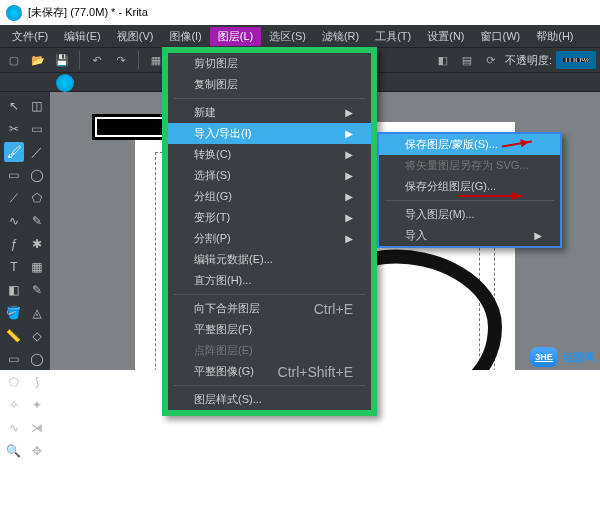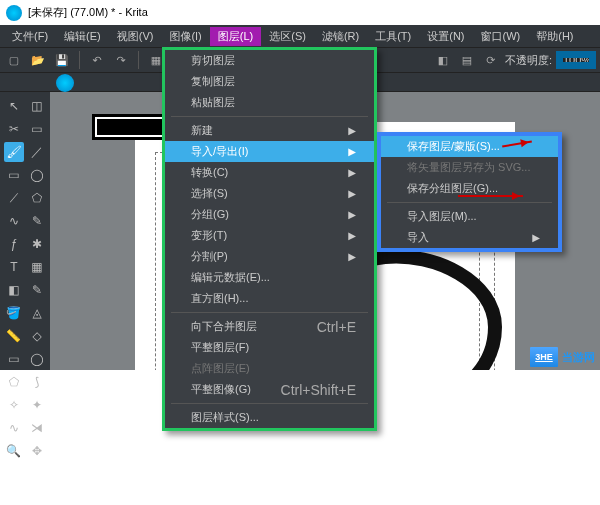--- a/index.html
+++ b/index.html
@@ -21,35 +21,35 @@
 .content { display:flex; height:calc(100% - 92px); position:relative; }
 .toolbox { width:50px; background:#31363b; display:grid; grid-template-columns:1fr 1fr; gap:3px; padding:4px; align-content:start; }
 .tool { width:20px; height:20px; display:flex; align-items:center; justify-content:center; color:#bbb; font-size:12px; }
 .tool.active { background:#3daee9; color:#fff; border-radius:2px; }
 .canvas-area { flex:1; background:#7e8285; display:flex; align-items:flex-start; justify-content:center; position:relative; overflow:hidden; }
 .canvas { background:#fff; width:380px; height:360px; margin-top:30px; position:relative; }
 .canvas .frame { position:absolute; border:1px dashed #777; }
 .f1 { left:20px; top:30px; width:340px; height:300px; }
 .f2 { left:35px; top:45px; width:310px; height:270px; }
 .blackrect { position:absolute; left:-40px; top:-5px; width:70px; height:20px; background:#000; border:2px solid #fff; outline:3px solid #000; }
-.drop1 { position:absolute; left:162px; top:47px; width:215px; background:#3b3f44; border:3px solid #22c55e; box-shadow:4px 4px 6px rgba(0,0,0,.4); z-index:100; }
+.drop1 { position:absolute; left:162px; top:47px; width:215px; background:#3b3f44; border:6px solid #22c55e; box-shadow:4px 4px 6px rgba(0,0,0,.4); z-index:100; }
 .drop1 .item, .drop2 .item { height:21px; display:flex; align-items:center; padding:0 18px 0 26px; color:#ccc; position:relative; }
 .drop1 .item.highlight { background:#3daee9; color:#fff; }
 .drop1 .item.disabled, .drop2 .item.disabled { color:#777; }
 .drop1 .sep, .drop2 .sep { height:1px; background:#555; margin:3px 6px; }
 .arrow { margin-left:auto; font-size:10px; }
 .shortcut { margin-left:auto; color:#aaa; font-size:14px; }
-.drop2 { position:absolute; left:377px; top:132px; width:185px; background:#3b3f44; border:4px solid #3b82f6; box-shadow:4px 4px 6px rgba(0,0,0,.4); z-index:101; }
+.drop2 { position:absolute; left:377px; top:132px; width:185px; background:#3b3f44; border:2px solid #3b82f6; box-shadow:4px 4px 6px rgba(0,0,0,.4); z-index:101; }
 .drop2 .item.highlight { background:#3daee9; color:#fff; }
 .red-arrow { position:absolute; width:60px; height:2px; background:#c00; z-index:102; }
 .red-arrow::after { content:''; position:absolute; right:-1px; top:-3px; border:4px solid transparent; border-left:8px solid #c00; }
 .ra1 { left:502px; top:143px; width:30px; transform:rotate(-10deg); }
 .ra2 { left:458px; top:195px; width:65px; }
 .watermark { position:absolute; right:5px; bottom:3px; display:flex; align-items:center; gap:4px; font-size:14px; color:#2196f3; font-weight:bold; z-index:200; }
-.watermark .logo { width:28px; height:20px; background:linear-gradient(#4da6ff,#1e88e5); border-radius:1px; color:#fff; font-size:9px; display:flex; align-items:center; justify-content:center;text-decoration:underline; }
+.watermark .logo { width:28px; height:20px; background:linear-gradient(#4da6ff,#1e88e5); border-radius:7px; color:#fff; font-size:9px; display:flex; align-items:center; justify-content:center;text-decoration:underline; }
 svg.stroke { position:absolute; left:0; top:0; width:100%; height:100%; }
 </style>
 </head>
 <body>
 <div class="win">
 
 <div class="titlebar">
   <span class="icon"></span>
   <span>[未保存] (77.0M) * - Krita</span>
 </div>
@@ -144,23 +144,20 @@
   </div>
 </div>
 
 <div class="drop1" id="d1">
       <div class="item">
         <span>剪切图层</span>
       </div>
       <div class="item">
         <span>复制图层</span>
       </div>
-      <div class="item">
-        <span>粘贴图层</span>
-      </div>
       <div class="sep"></div>
       <div class="item">
         <span>新建</span>
         <span class="arrow">▶</span>
       </div>
       <div class="item highlight">
         <span>导入/导出(I)</span>
         <span class="arrow">▶</span>
       </div>
       <div class="item">

